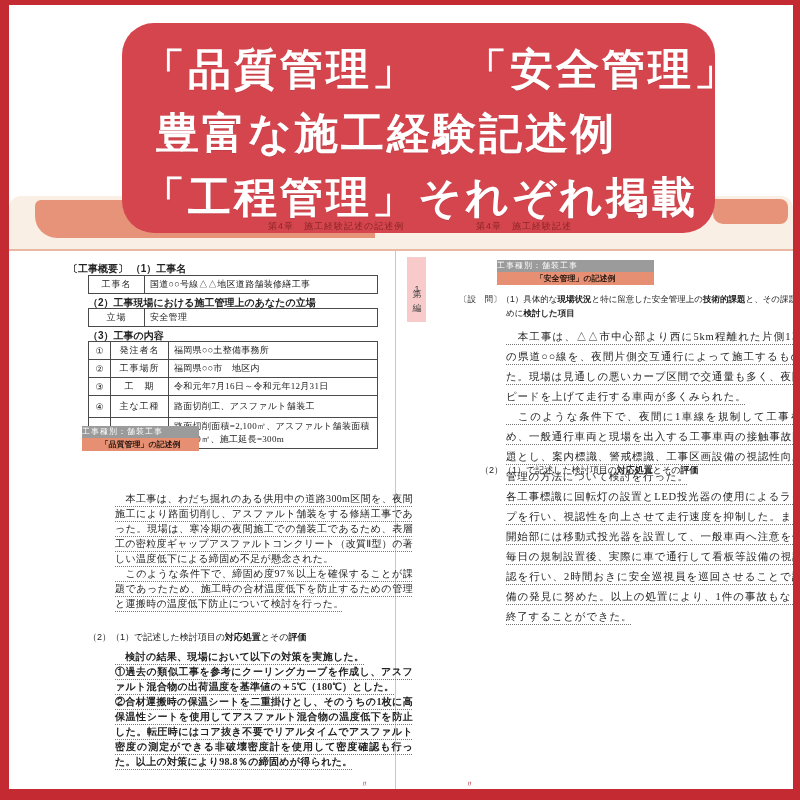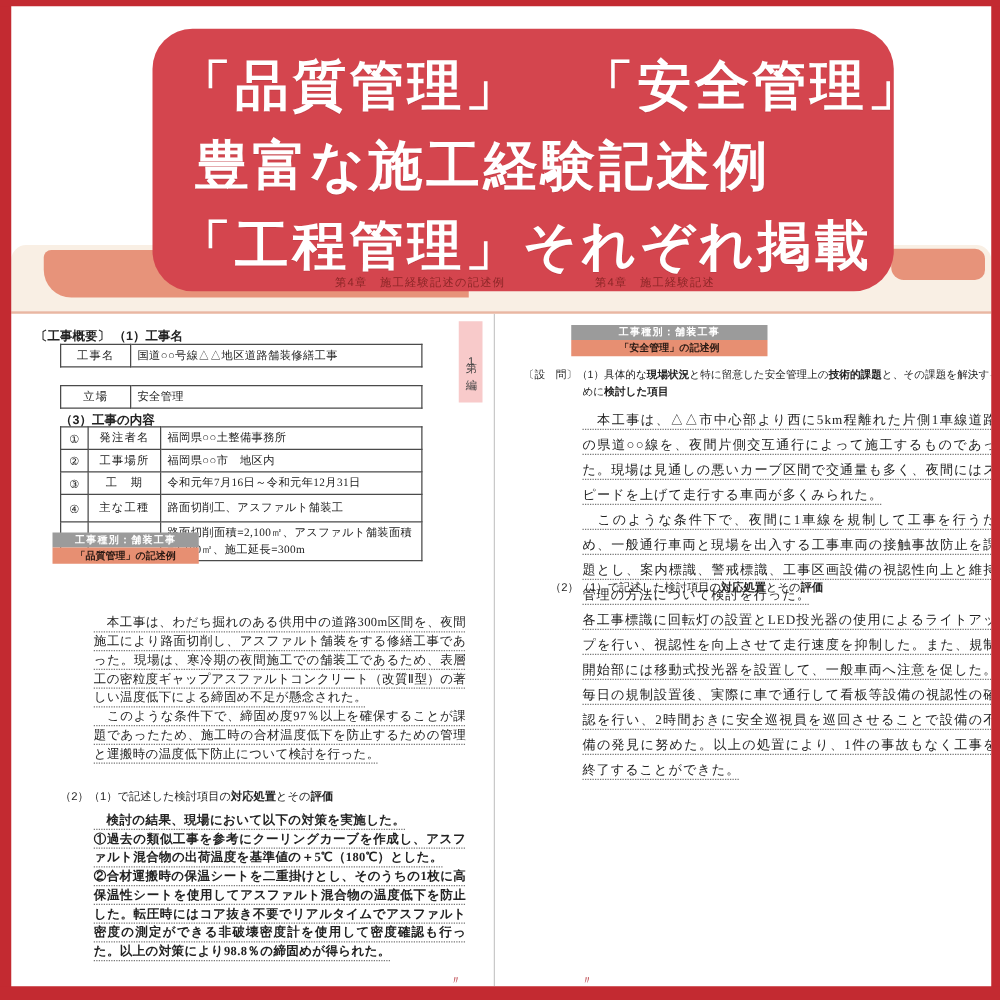--- a/index.html
+++ b/index.html
@@ -34,37 +34,37 @@
                     letter-spacing:1px; top:220px; white-space:nowrap; }
   .rh-left  { left:268px; }
   .rh-right { left:476px; }
 
   
   .pages { position:absolute; left:9px; top:249px; width:784px; height:540px;
            background:#ffffff; border-top:2px solid #e9b7a2; overflow:hidden; z-index:3;
            color:#222; }
   .page-divider { position:absolute; left:386px; top:0; width:1px; height:100%; background:#c9c9c9; }
 
-  .abs { position:absolute; }
+  .abs { position:absolute;margin-left:40px; }
 
   .heading { font-size:10px; font-weight:700; color:#222; white-space:nowrap; }
 
   table.doc { border-collapse:collapse; width:100%; table-layout:fixed; }
   table.doc td { border:1px solid #4a4a4a; font-size:9px; color:#222;
                  padding:2px 5px; vertical-align:middle; }
   td.c-no    { width:22px; text-align:center; }
   td.c-label { width:58px; text-align:center; letter-spacing:1px; }
   td.c-value { font-family:"Liberation Serif", serif; font-size:9.5px; letter-spacing:0.3px; }
 
   .edition-tab { background:#f8caca; writing-mode:vertical-rl; text-orientation:upright;
                  font-size:9px; color:#444; display:flex; align-items:center;
                  justify-content:center; letter-spacing:2px; }
 
-  .bar-gray   { height:12px; background:#9b9b9b; color:#ffffff; font-size:8px; font-weight:700;
-                text-align:center; line-height:12px; letter-spacing:1px; white-space:nowrap; }
+  .bar-gray   { height:12px; background:#9b9b9b; color:#ffffff; font-size:8px; font-weight:400;
+                text-align:left; line-height:12px; letter-spacing:1px; white-space:nowrap; }
   .bar-salmon { height:13px; background:#e78f72; color:#2b1a14; font-size:8px; font-weight:700;
                 text-align:center; line-height:13px; white-space:nowrap; }
 
   .question { font-size:8.5px; color:#222; line-height:14px;
               padding-left:47px; text-indent:-47px; }
   .question .b, .heading .b { font-weight:700; }
   .q2-line { font-size:9px; color:#222; white-space:nowrap; }
   .q2-line .b { font-weight:700; }
 
   .body-block { font-family:"Liberation Serif", serif; color:#222; text-align:justify; }
@@ -106,20 +106,21 @@
       <table class="doc">
           <tbody>
         <tr>
           <td class="c-label" style="width:56px;">工事名</td>
           <td class="c-value">国道○○号線△△地区道路舗装修繕工事</td>
         </tr>
       </tbody>
         </table>
     </div>
 
+    <div class="abs heading" style="left:39px; top:45px;">（2）工事現場における施工管理上のあなたの立場</div>
 
     <div class="abs" style="left:39px; top:57px; width:290px;">
       <table class="doc">
           <tbody>
         <tr>
           <td class="c-label" style="width:56px;">立場</td>
           <td class="c-value">安全管理</td>
         </tr>
       </tbody>
         </table>

